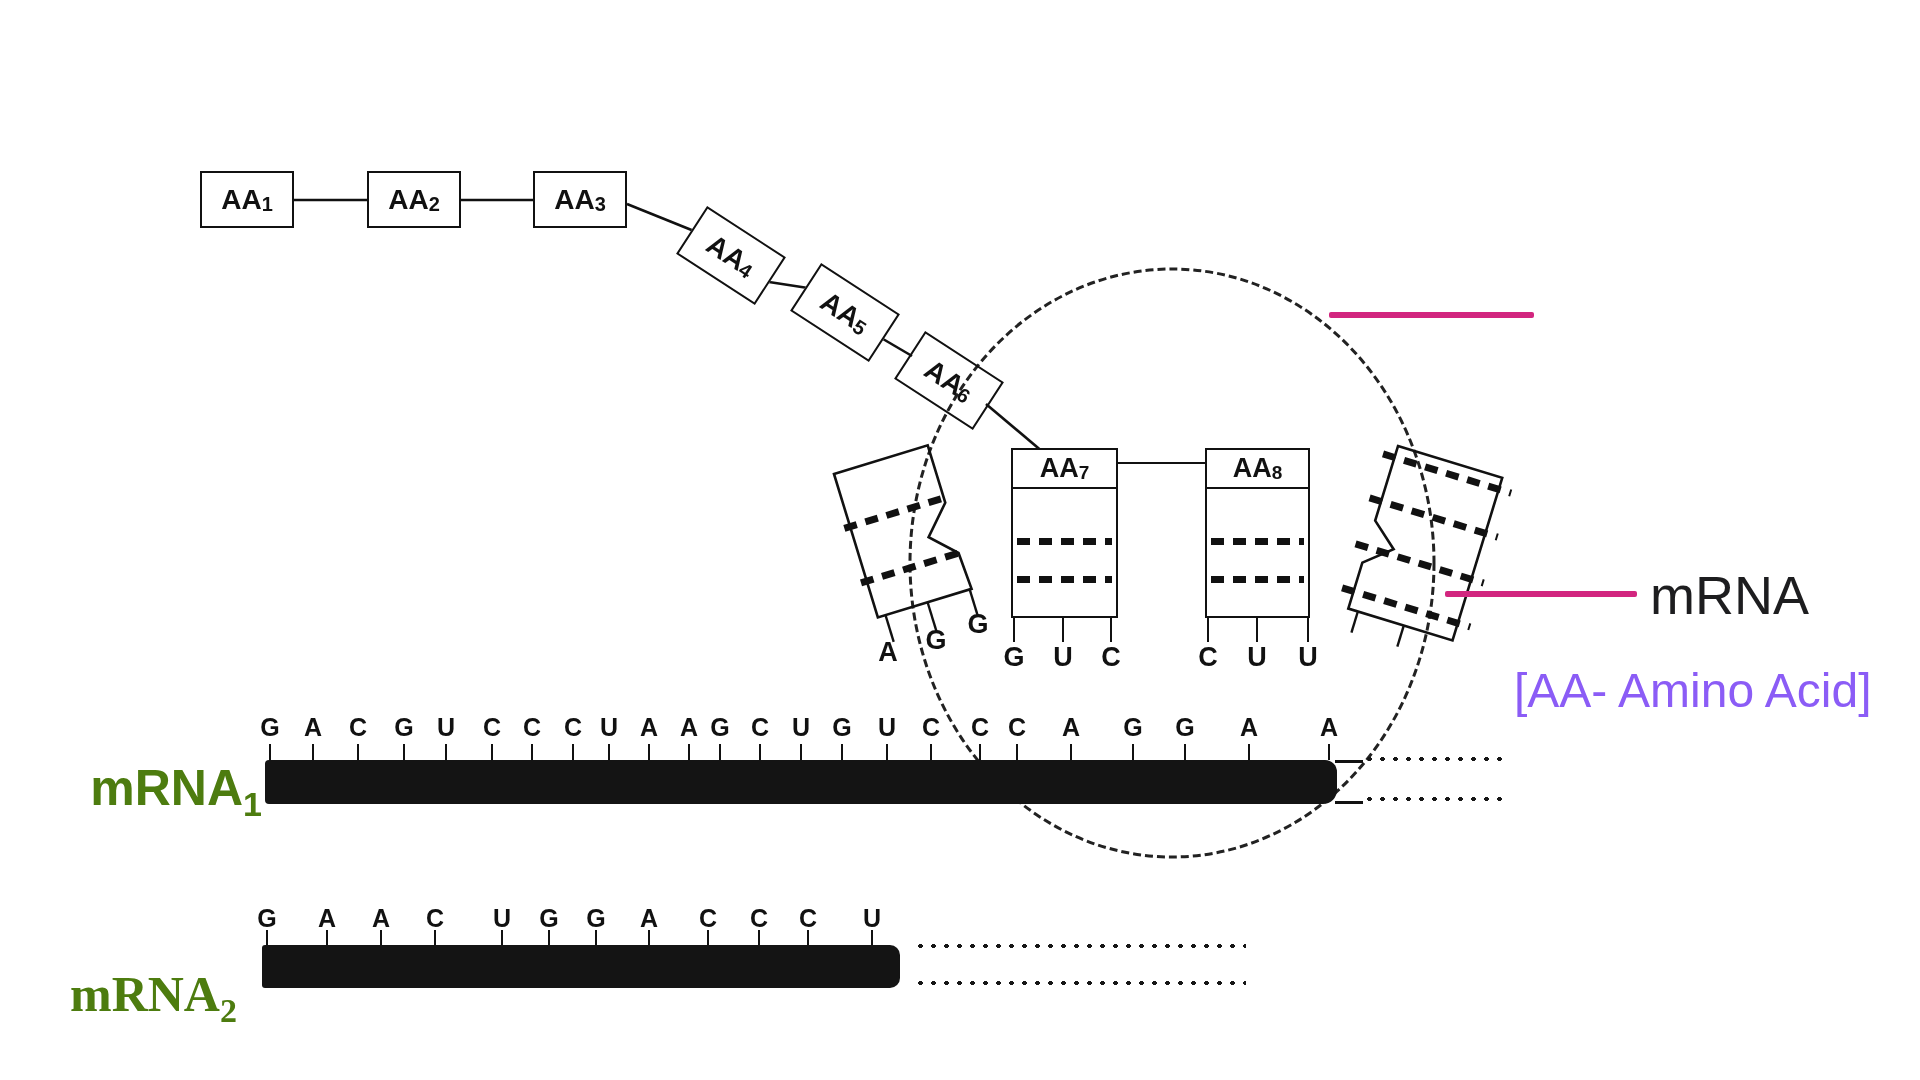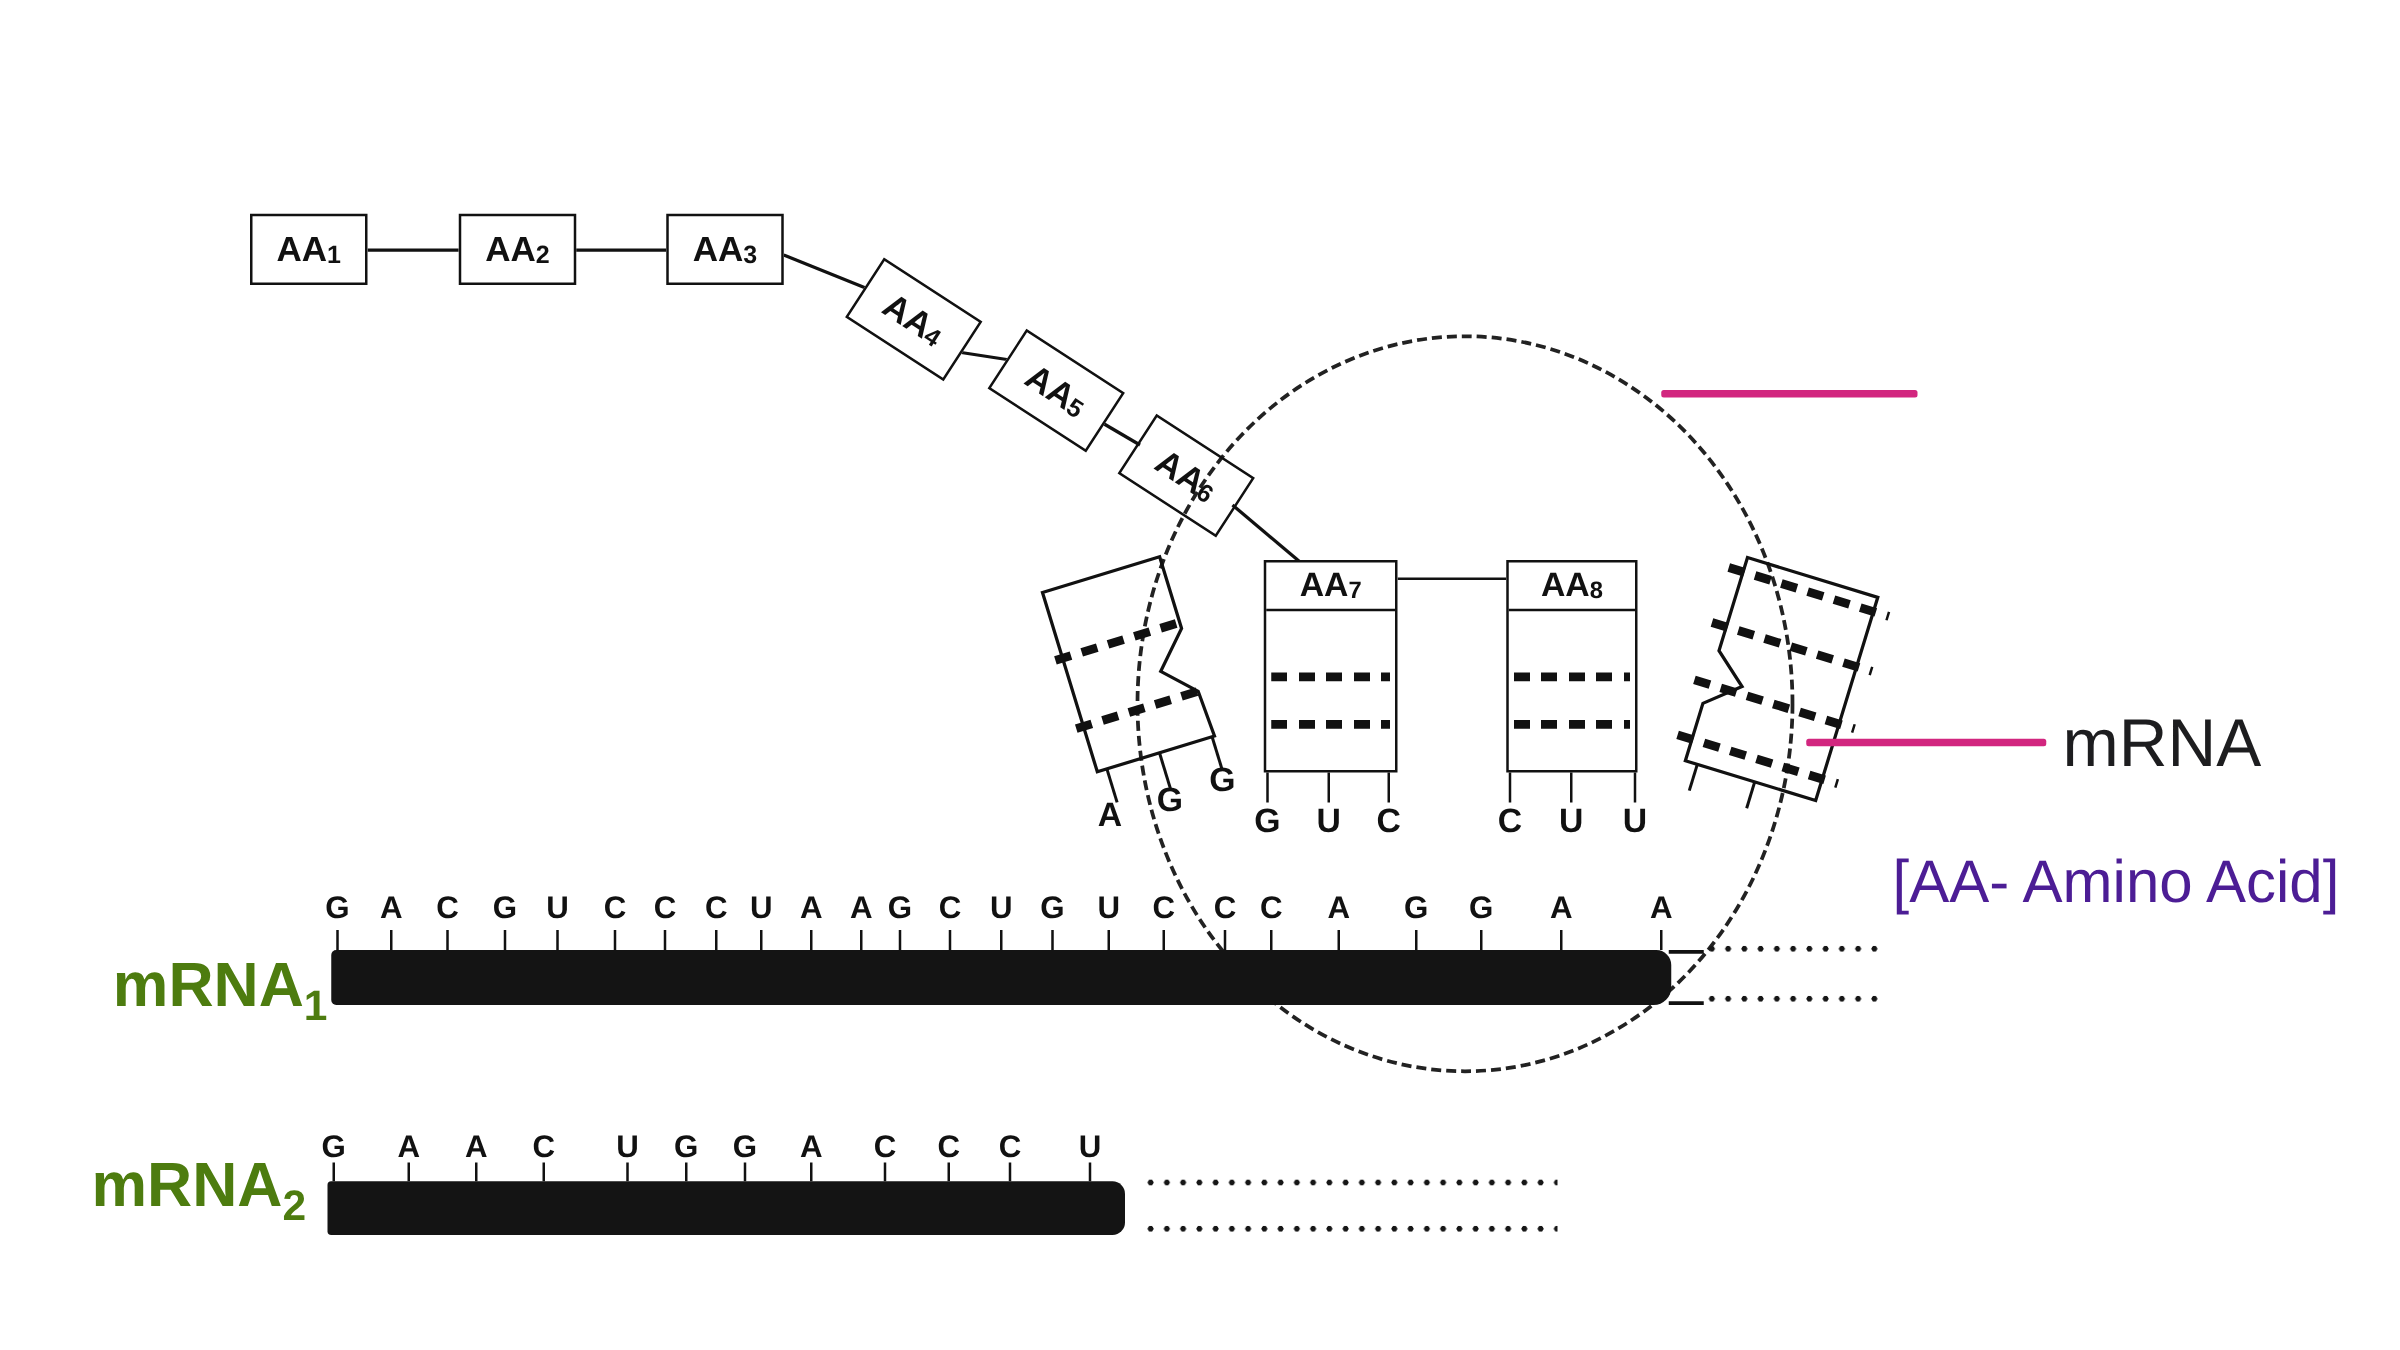--- a/index.html
+++ b/index.html
@@ -93,31 +93,31 @@
 
   <div class="mrna-label" style="left:90px;top:788px;width:172px;text-align:right;">
     <span>mRNA</span><sub>1</sub>
   </div>
   <div class="bar" style="left:265px;top:760px;width:1072px;height:44px;border-radius:4px 12px 14px 4px;"></div>
   <div class="stub" style="left:1335px;top:760px;width:28px;"></div>
   <div class="stub" style="left:1335px;top:801px;width:28px;"></div>
   <div class="dots" style="left:1363px;top:756px;width:144px;"></div>
   <div class="dots" style="left:1363px;top:796px;width:144px;"></div>
 
-  <div class="mrna-label" style="left:70px;top:948px;width:178px;text-align:center;">
+  <div class="mrna-label" style="left:70px;top:994px;width:178px;text-align:left;font-family:Liberation Serif, serif;">
     <span>mRNA</span><sub>2</sub>
   </div>
   <div class="bar" style="left:262px;top:945px;width:638px;height:43px;border-radius:3px 10px 10px 3px;"></div>
   <div class="dots" style="left:914px;top:943px;width:332px;"></div>
   <div class="dots" style="left:914px;top:980px;width:332px;"></div>
 
   <div class="leader accent-bg" style="left: 1329px; top: 312px; width: 205px; background: rgb(210, 38, 127);"></div>
   <div class="leader accent-bg" style="left: 1445px; top: 591px; width: 192px; background: rgb(210, 38, 127);"></div>
   <div class="big-label" style="left:1650px;top:595px;">mRNA</div>
-  <div class="accent-label accent-text" style="left: 1514px; top: 706px; color: #4c1d95;">[AA- Amino Acid]</div>
+  <div class="accent-label accent-text" style="left: 1514px; top: 690px; color: #8b5cf6;">[AA- Amino Acid]</div>
 
 <div class="aa-box" style="left: 200px; top: 171px;">
       <span>AA</span>
       <sub>1</sub>
     </div>
     <div class="aa-box" style="left: 367px; top: 171px;">
       <span>AA</span>
       <sub>2</sub>
     </div>
     <div class="aa-box" style="left: 533px; top: 171px;">

